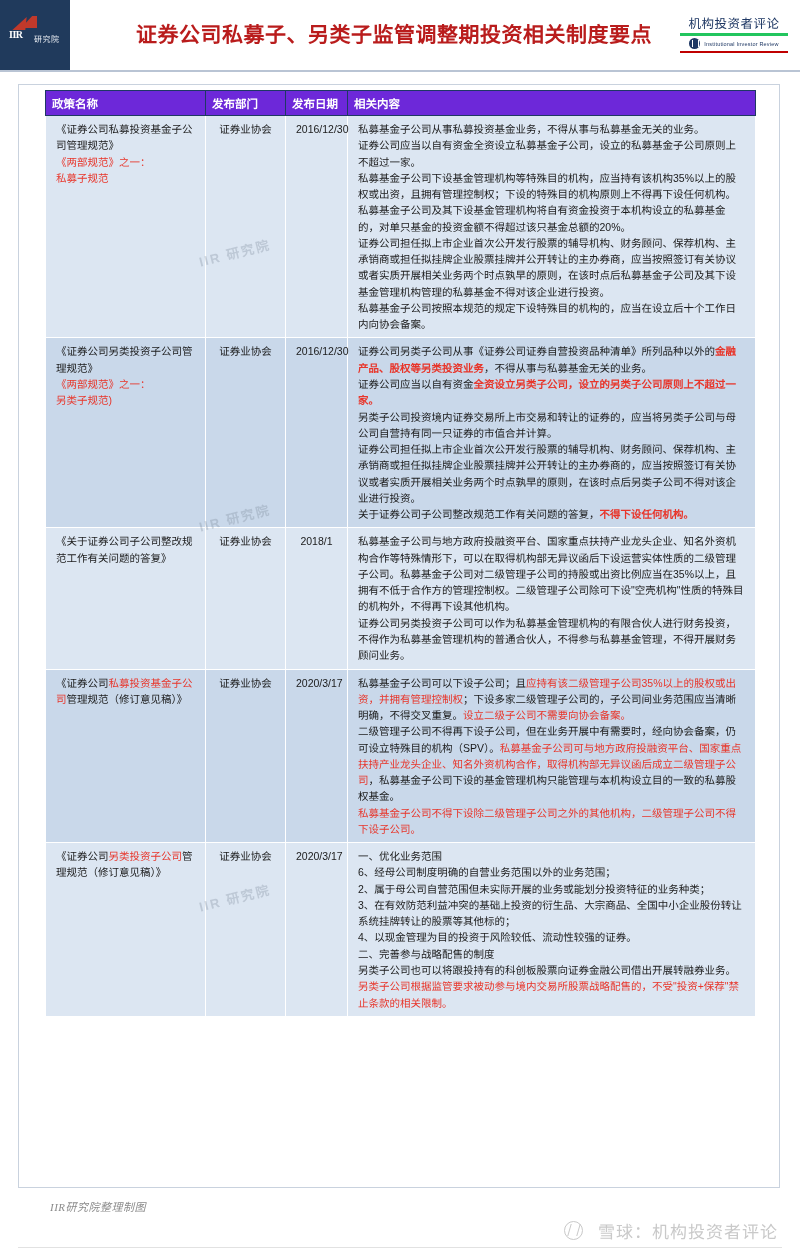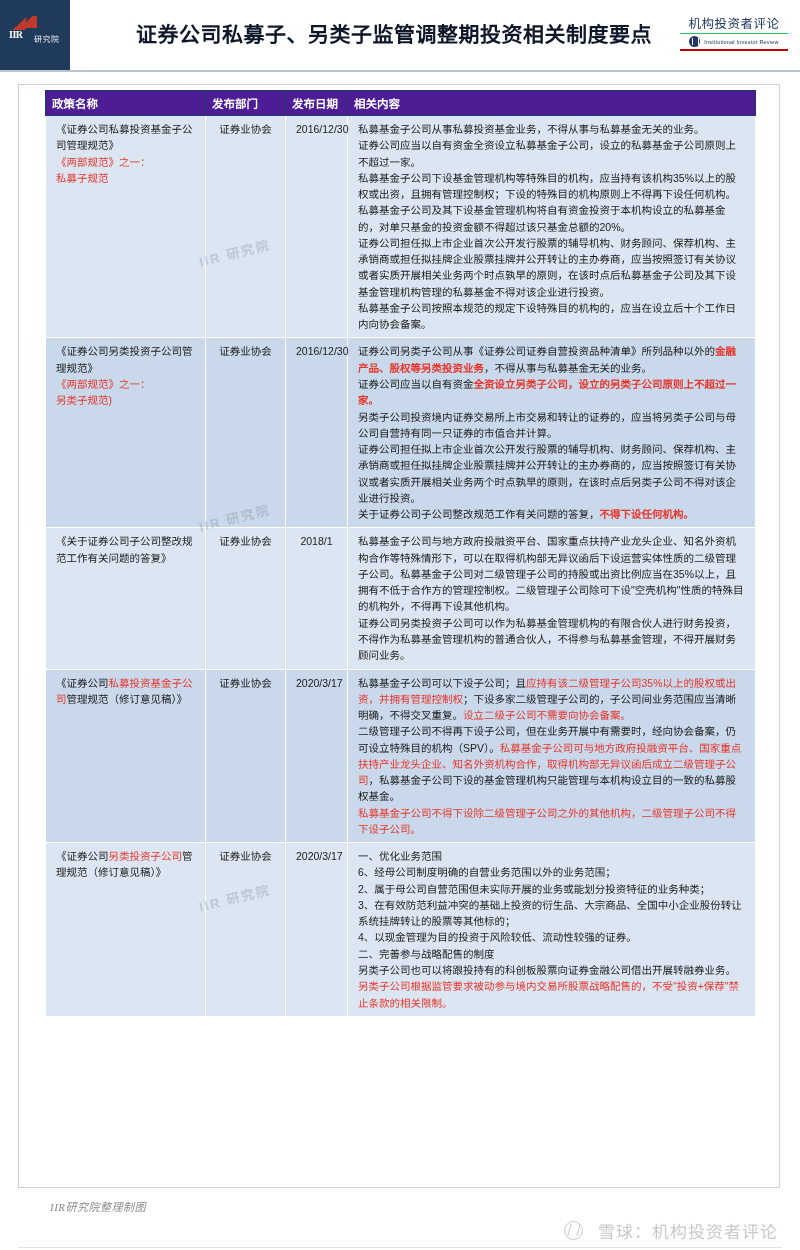--- a/index.html
+++ b/index.html
@@ -76,37 +76,37 @@
     letter-spacing: 0.5px;
   }
   .header-title {
     position: absolute;
     left: 0; right: 12px; top: 0;
     height: 70px;
     line-height: 70px;
     text-align: center;
     font-size: 21px;
     font-weight: bold;
-    color: #0f172a;
+    color: #b91c1c;
     letter-spacing: 0.5px;
   }
   .brand-right {
     position: absolute;
     right: 12px;
     top: 13px;
     width: 108px;
     text-align: center;
   }
   .brand-cn {
     font-size: 12.5px;
     color: #1f3864;
     font-family: "Liberation Serif", serif;
     letter-spacing: 0.5px;
     padding-bottom: 1px;
-    border-bottom: 1px solid #22c55e;
+    border-bottom: 3px solid #22c55e;
   }
   .brand-row {
     display: flex;
     align-items: center;
     justify-content: center;
     gap: 4px;
     margin-top: 2px;
   }
   .brand-mark {
     width: 11px; height: 11px;
@@ -150,21 +150,21 @@
   
   .tbl {
     position: absolute;
     left: 45px;
     top: 90px;
     width: 710px;
     border-collapse: collapse;
     table-layout: fixed;
   }
   .tbl th {
-    background: #4c1d95;
+    background: #6d28d9;
     color: #ffffff;
     font-size: 11.5px;
     font-weight: bold;
     text-align: left;
     padding: 4px 6px;
     border: 1px solid #1f3864;
     height: 19px;
     box-sizing: border-box;
   }
   .tbl td {

